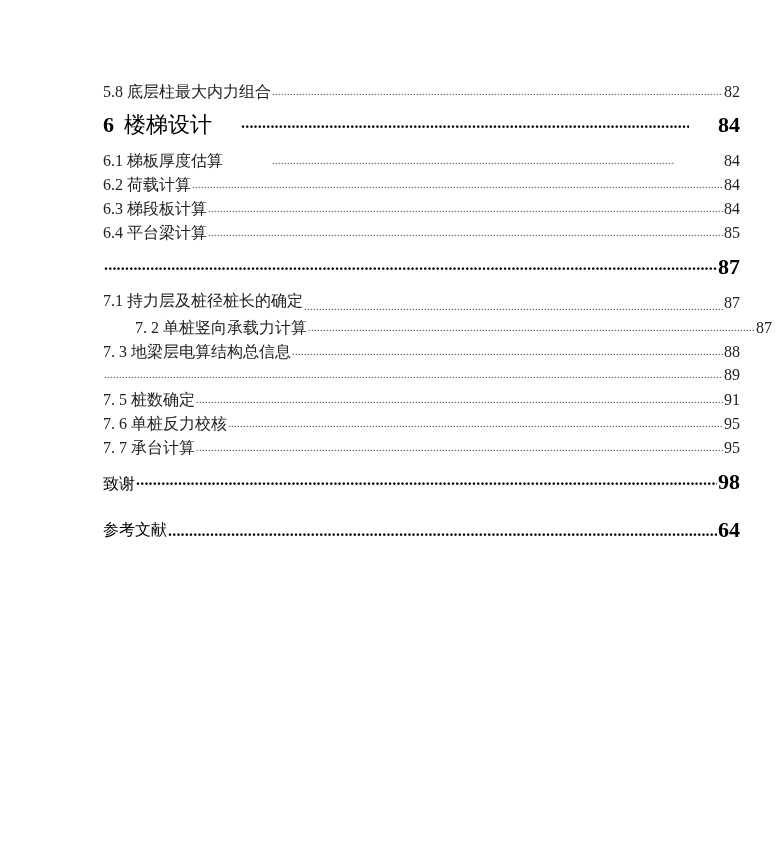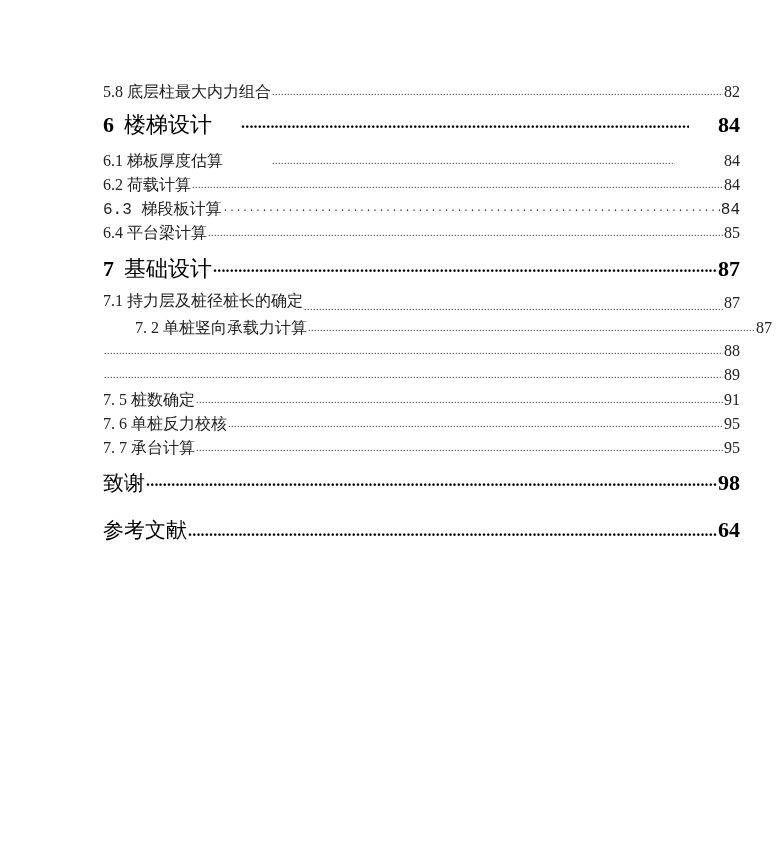--- a/index.html
+++ b/index.html
@@ -76,21 +76,21 @@
       font-size: 16px;
       font-weight: bold;
       letter-spacing: 0.2px;
     }
     .chap .page {
       font-weight: bold;
     }
     .back .label {
       font-family: "DejaVu Sans", "Liberation Sans", sans-serif;
       font-weight: normal;
-      font-size: 21px;
+      font-size: 16px;
     }
   </style>
 </head>
 <body>
 
 <div class="toc">
 
   <div class="row sub" style="top:82px;">
     <span class="label"><span>5.8</span> <span>底层柱最大内力组合</span></span>
     <span class="leader"></span>
@@ -108,51 +108,51 @@
     <span class="leader"></span>
     <span class="page">84</span>
   </div>
 
   <div class="row sub" style="top:175px;">
     <span class="label"><span>6.2</span> <span>荷载计算</span></span>
     <span class="leader"></span>
     <span class="page">84</span>
   </div>
 
-  <div class="row sub" style="top:199px;font-family:Liberation Mono, monospace;">
+  <div class="row sub" style="top:199px;">
     <span class="label"><span>6.3</span> <span>梯段板计算</span></span>
     <span class="leader"></span>
     <span class="page">84</span>
   </div>
 
   <div class="row sub" style="top:223px;">
     <span class="label"><span>6.4</span> <span>平台梁计算</span></span>
     <span class="leader"></span>
     <span class="page">85</span>
   </div>
 
   <div class="row chap" style="top:254px;">
-    <span class="label"><span class="num">7</span><span>基础设计</span></span>
     <span class="leader"></span>
     <span class="page">87</span>
   </div>
 
   <div class="row sub" style="top:294px;align-items:flex-end;">
     <span class="label"><span>7.1</span> <span>持力层及桩径桩长的确定</span></span>
     <span class="leader"></span>
     <span class="page">87</span>
   </div>
 
   <div class="row sub" style="top:318px;margin-left:32px;">
     <span class="label"><span>7. 2</span> <span>单桩竖向承载力计算</span></span>
     <span class="leader"></span>
     <span class="page">87</span>
   </div>
 
   <div class="row sub" style="top:342px;">
+    <span class="label"><span>7. 3</span> <span>地梁层电算结构总信息</span></span>
     <span class="leader"></span>
     <span class="page">88</span>
   </div>
 
   <div class="row sub" style="top:366px;">
     <span class="leader"></span>
     <span class="page">89</span>
   </div>
 
   <div class="row sub" style="top:390px;">

